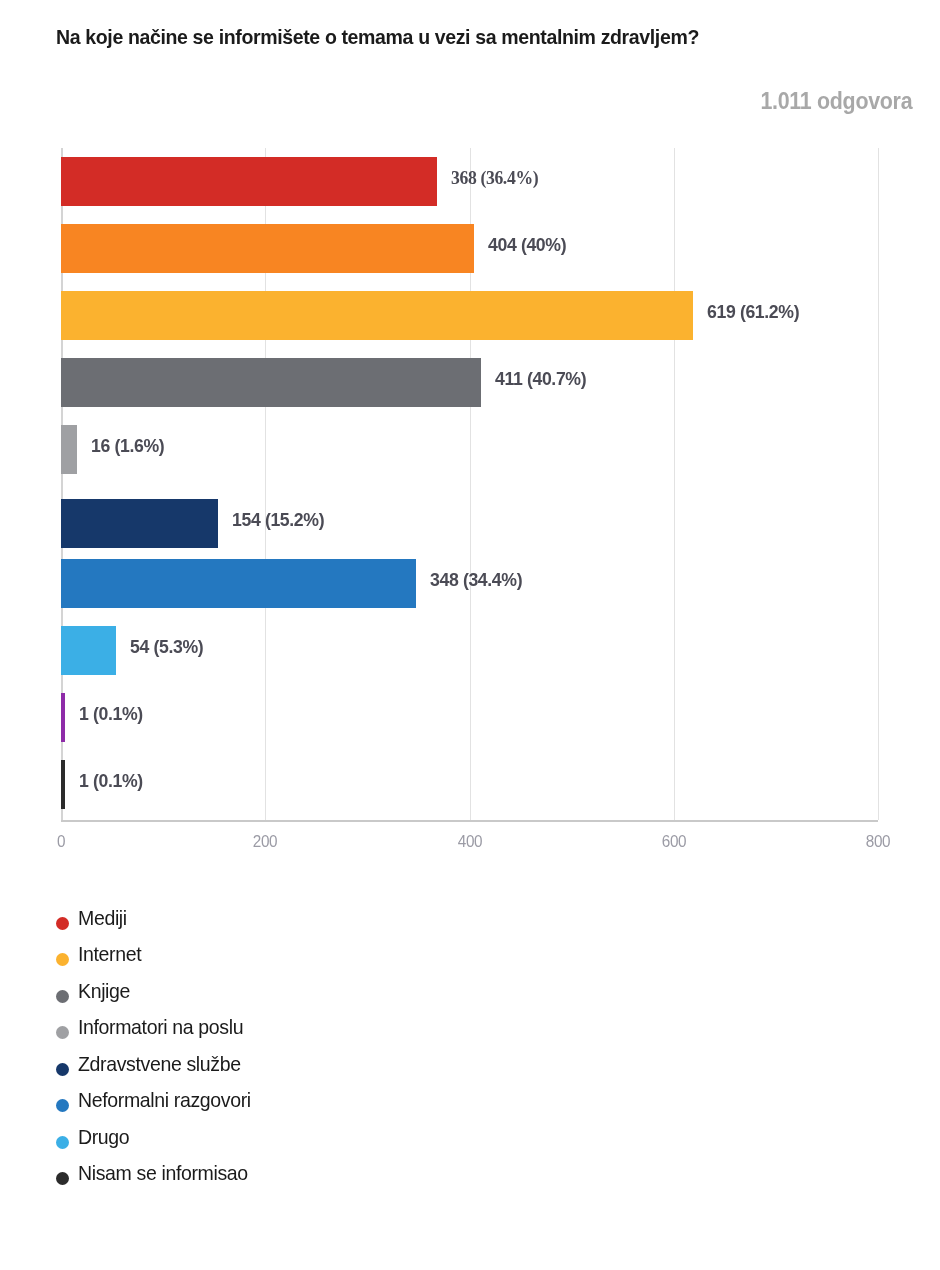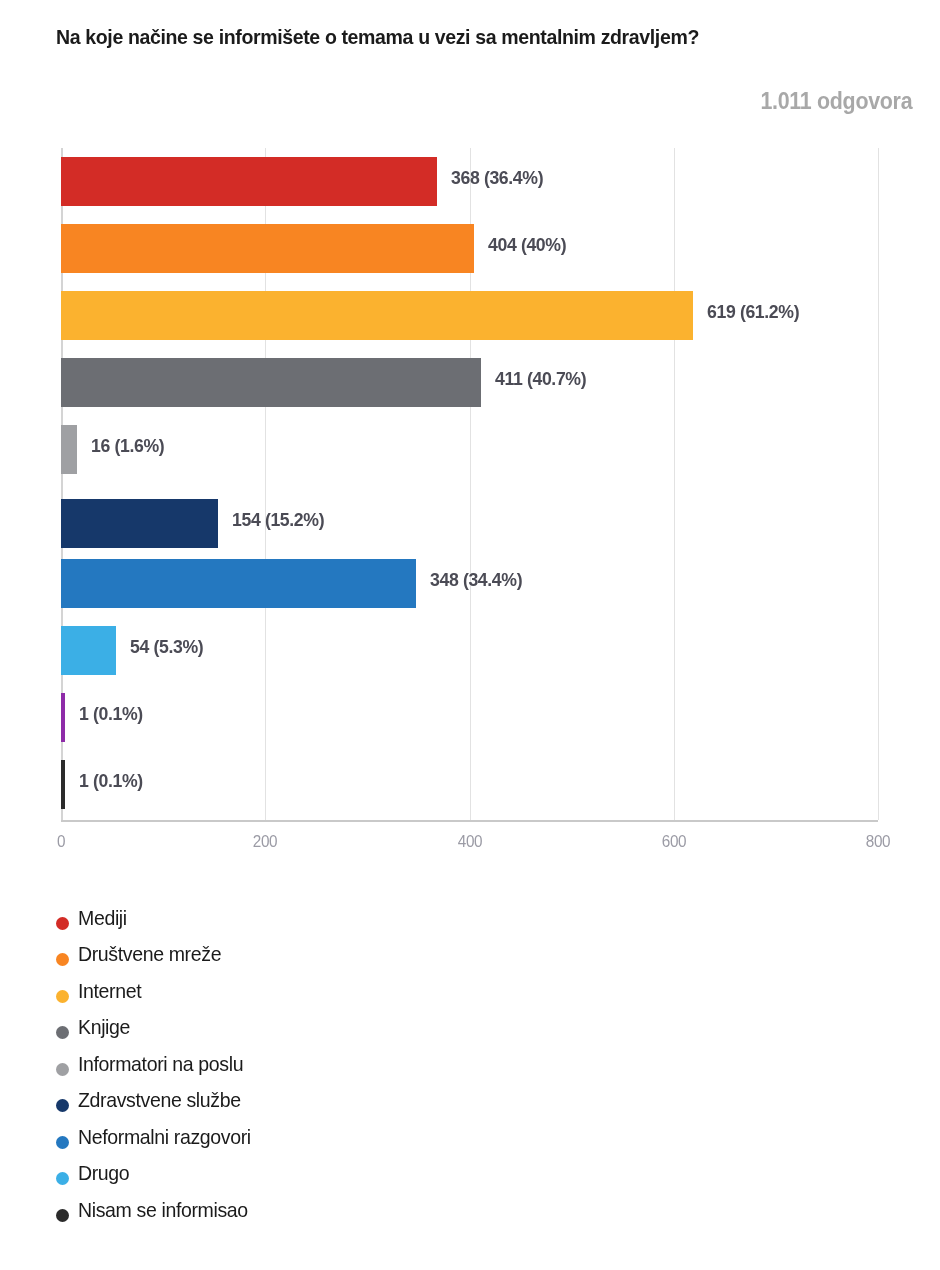--- a/index.html
+++ b/index.html
@@ -157,21 +157,21 @@
 <div id="plot-area">
   <div class="axis-line-left"></div>
   <div class="axis-line-bottom"></div>
   <div id="gridlines-container">
       <div class="gridline" style="left: 204.25px;"></div>
       <div class="gridline" style="left: 408.5px;"></div>
       <div class="gridline" style="left: 612.75px;"></div>
       <div class="gridline" style="left: 817px;"></div>
     </div>
   <div id="bars-container">
-      <div class="bar-row" style="top: 0px;">
+      <div class="bar-row" style="top: 0px; font-family: Liberation Serif, serif;">
         <div class="bar" title="Mediji: 368 (36.4%)" style="width: 375.82px; background: rgb(211, 44, 38);"></div>
         <div class="bar-label" style="left: 389.82px;">368 (36.4%)</div>
       </div>
       <div class="bar-row" style="top: 67px; padding-left: 20px;">
         <div class="bar" title="Društvene mreže: 404 (40%)" style="width: 412.585px; background: rgb(248, 133, 34);"></div>
         <div class="bar-label" style="left: 426.585px;">404 (40%)</div>
       </div>
       <div class="bar-row" style="top: 134px;">
         <div class="bar" title="Internet: 619 (61.2%)" style="width: 632.154px; background: rgb(251, 178, 47);"></div>
         <div class="bar-label" style="left: 646.154px;">619 (61.2%)</div>
@@ -214,24 +214,20 @@
     <div class="x-tick" style="left: 612.75px;">600</div>
     <div class="x-tick" style="left: 817px;">800</div>
   </div>
 
 <div id="legend">
     <div class="legend-item">
       <span class="legend-dot" style="background: rgb(211, 44, 38);"></span>
       <span class="legend-label">Mediji</span>
     </div>
     <div class="legend-item">
-      <span class="legend-dot" style="background: rgb(248, 133, 34);"></span>
-      <span class="legend-label">Društvene mreže</span>
-    </div>
-    <div class="legend-item">
       <span class="legend-dot" style="background: rgb(251, 178, 47);"></span>
       <span class="legend-label">Internet</span>
     </div>
     <div class="legend-item">
       <span class="legend-dot" style="background: rgb(108, 110, 115);"></span>
       <span class="legend-label">Knjige</span>
     </div>
     <div class="legend-item">
       <span class="legend-dot" style="background: rgb(159, 160, 163);"></span>
       <span class="legend-label">Informatori na poslu</span>

